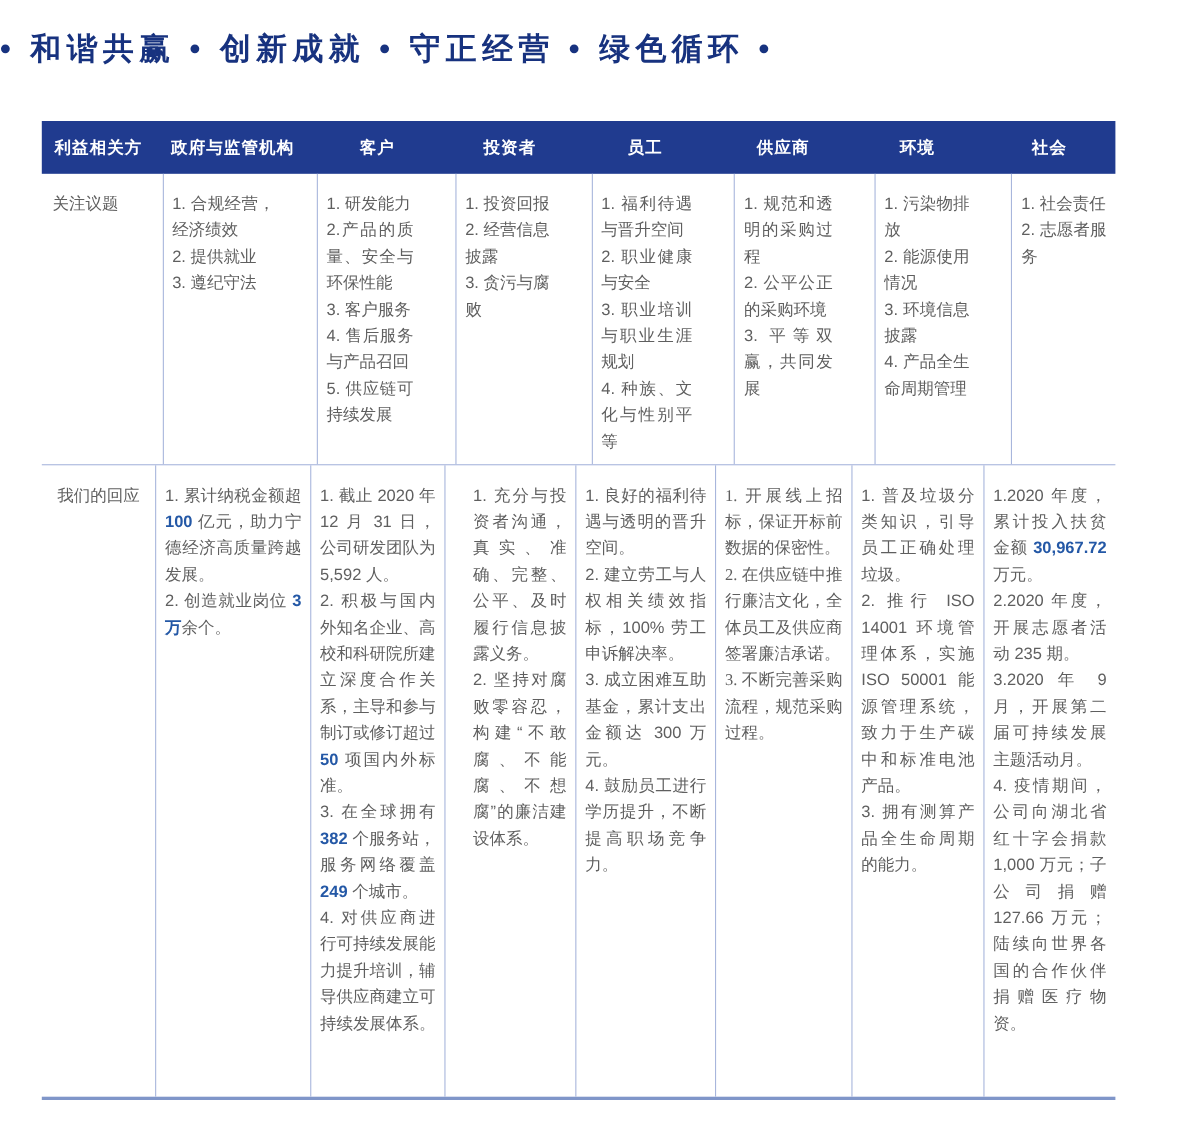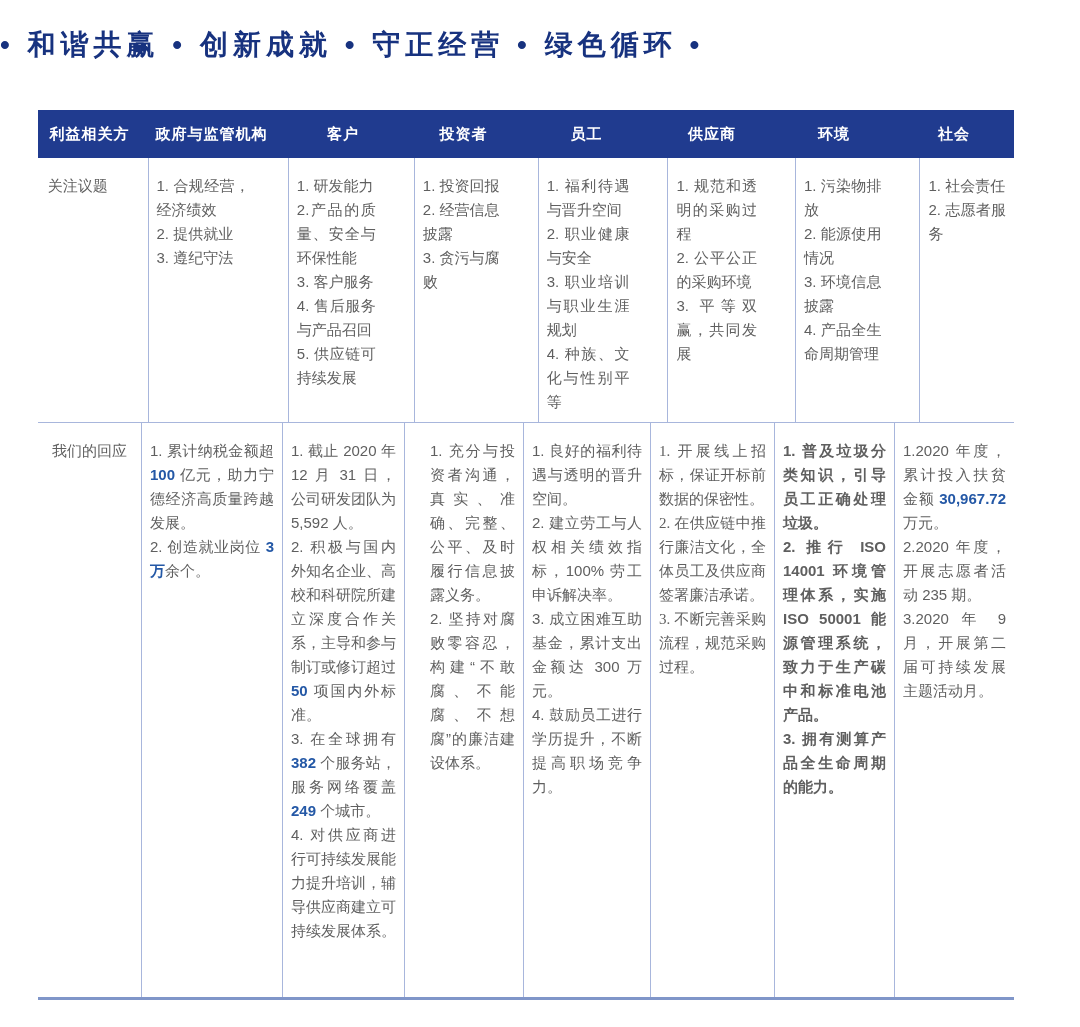--- a/index.html
+++ b/index.html
@@ -123,26 +123,27 @@
             <div class="item">1. 良好的福利待遇与透明的晋升空间。</div>
             <div class="item">2. 建立劳工与人权相关绩效指标，100% 劳工申诉解决率。</div>
             <div class="item">3. 成立困难互助基金，累计支出金额达 300 万元。</div>
             <div class="item">4. 鼓励员工进行学历提升，不断提高职场竞争力。</div>
           </div>
           <div class="td" style="width: 124px; font-family: Liberation Serif, serif;">
             <div class="item">1. 开展线上招标，保证开标前数据的保密性。</div>
             <div class="item">2. 在供应链中推行廉洁文化，全体员工及供应商签署廉洁承诺。</div>
             <div class="item">3. 不断完善采购流程，规范采购过程。</div>
           </div>
-          <div class="td" style="width: 120px; font-weight: bold;">
+          <div class="td" style="width: 120px;">
             <div class="item">1. 普及垃圾分类知识，引导员工正确处理垃圾。</div>
             <div class="item">2. 推行 ISO 14001 环境管理体系，实施 ISO 50001 能源管理系统，致力于生产碳中和标准电池产品。</div>
             <div class="item">3. 拥有测算产品全生命周期的能力。</div>
           </div>
           <div class="td" style="width: 120px;">
             <div class="item">1.2020 年度，累计投入扶贫金额 <span class="hl">30,967.72</span> 万元。</div>
             <div class="item">2.2020 年度，开展志愿者活动 235 期。</div>
             <div class="item">3.2020 年 9 月，开展第二届可持续发展主题活动月。</div>
+            <div class="item">4. 疫情期间，公司向湖北省红十字会捐款 1,000 万元；子公司捐赠 127.66 万元；陆续向世界各国的合作伙伴捐赠医疗物资。</div>
           </div>
         </div>
       </div>
   </div>
 </div>
 
 </body></html>

